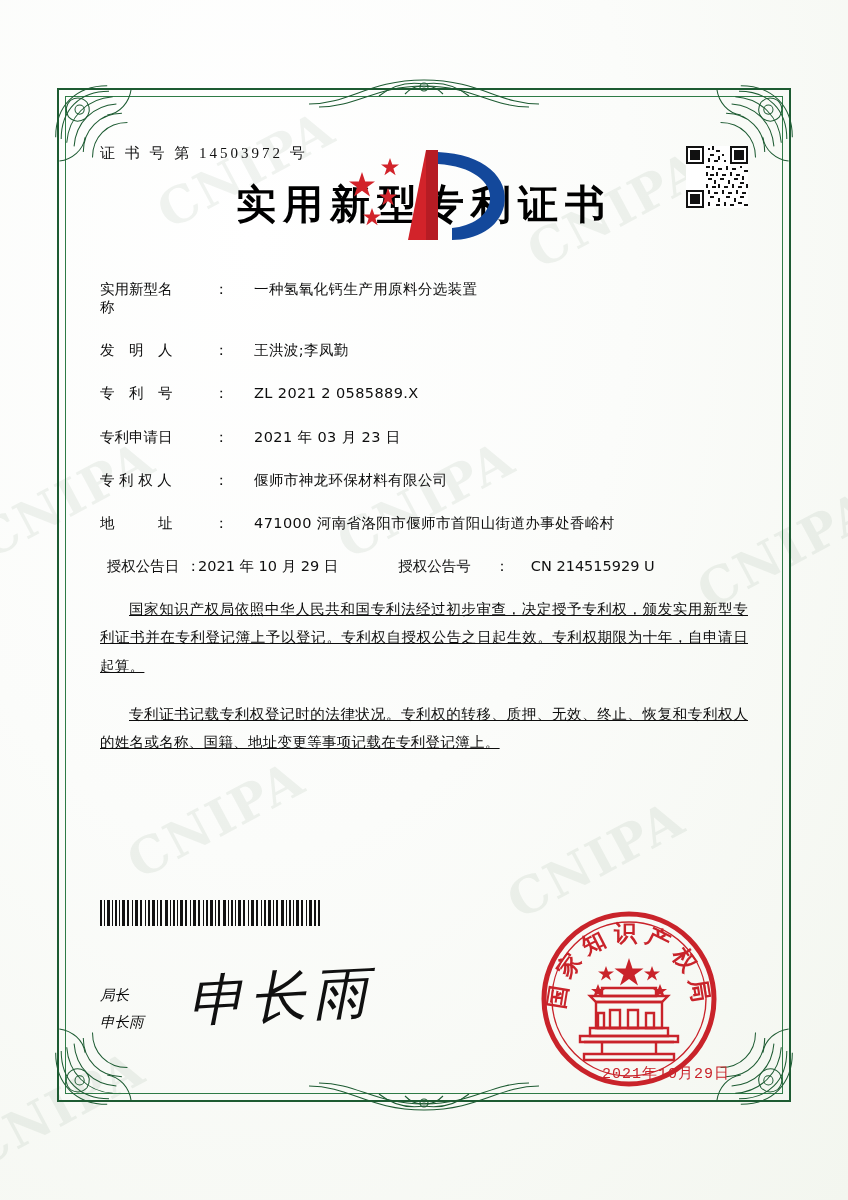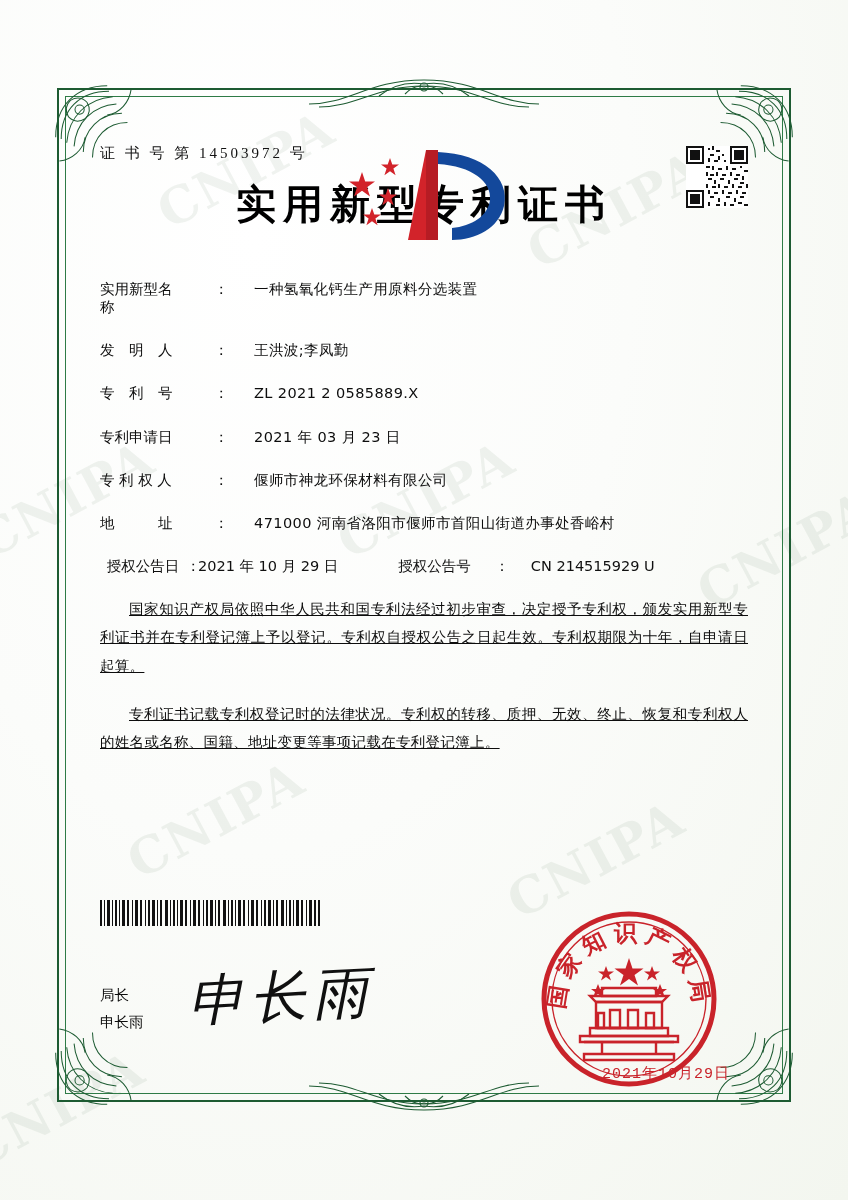--- a/index.html
+++ b/index.html
@@ -131,20 +131,21 @@
     position:absolute;
     left:0;top:780px;
     width:220px;height:26px;
   }
 
   
   #sign-block{
     position:absolute;left:0;top:862px;
     font-size:14.5px;line-height:1.85;
     color:#0d0d0d;
+    font-style:italic;
   }
   #signature{
     position:absolute;left:88px;top:840px;
     font-family:"DejaVu Serif","Liberation Serif",serif;
     font-size:56px;
     color:#101010;
     font-style:italic;
     letter-spacing:6px;
     transform:rotate(-3deg);
   }

